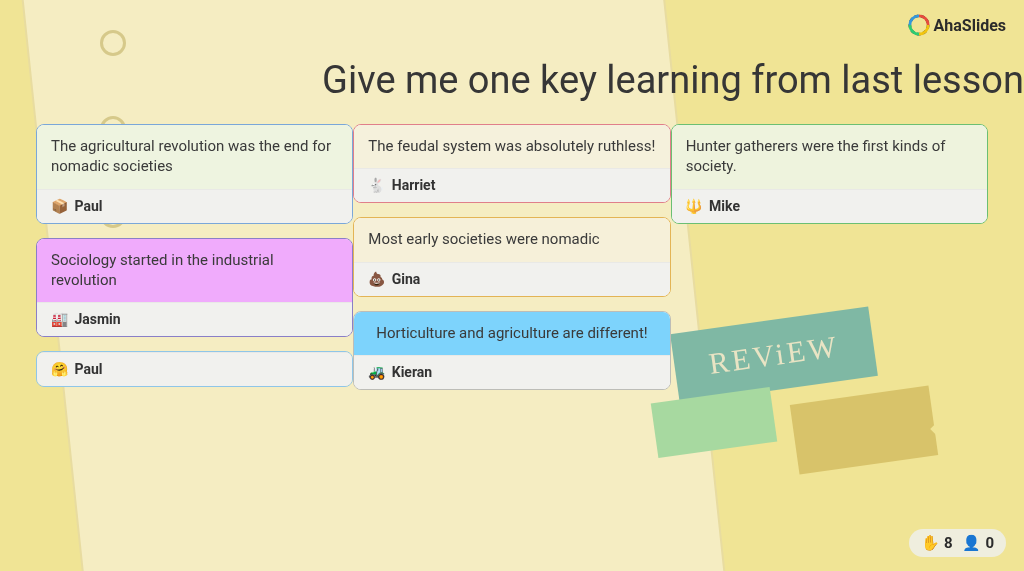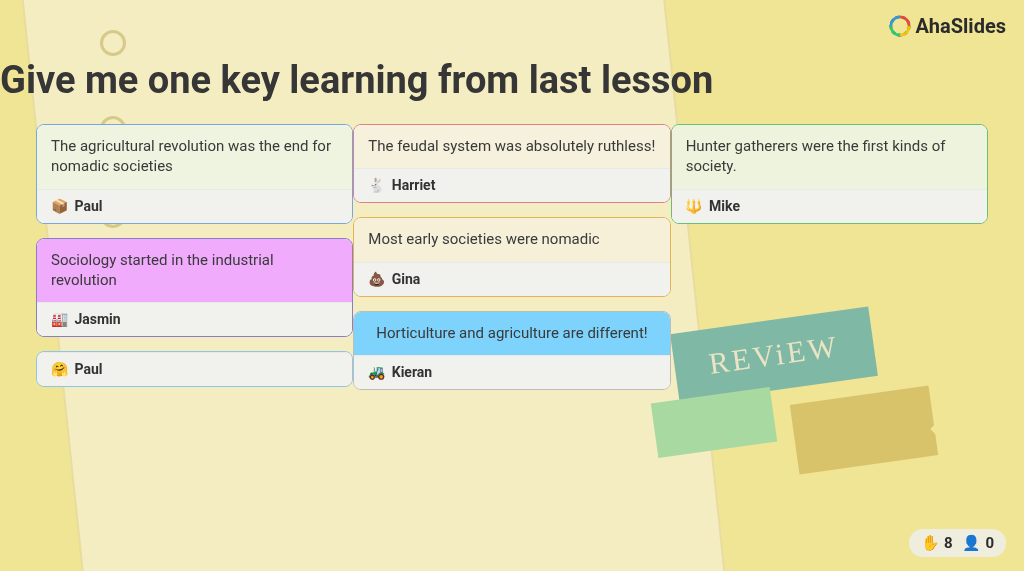--- a/index.html
+++ b/index.html
@@ -68,34 +68,34 @@
     z-index: 0;
   }
 
   
   .logo {
     position: absolute;
     top: 14px; right: 18px;
     display: flex; align-items: center;
     gap: 4px;
     font-weight: 700;
-    font-size: 20px;
+    font-size: 16px;
     color: #2b2b2b;
     z-index: 5;
   }
   .logo svg { width: 22px; height: 22px; }
 
   
   .title {
     position: relative;
     z-index: 2;
-    text-align: left;
+    text-align: right;
     padding-top: 58px;
     font-size: 38px;
-    font-weight: 700;
+    font-weight: 400;
     color: #363636;
   }
 
   
   .columns {
     position: relative;
     z-index: 2;
     display: flex;
     padding: 22px 36px 0 36px;
     gap: 0;

